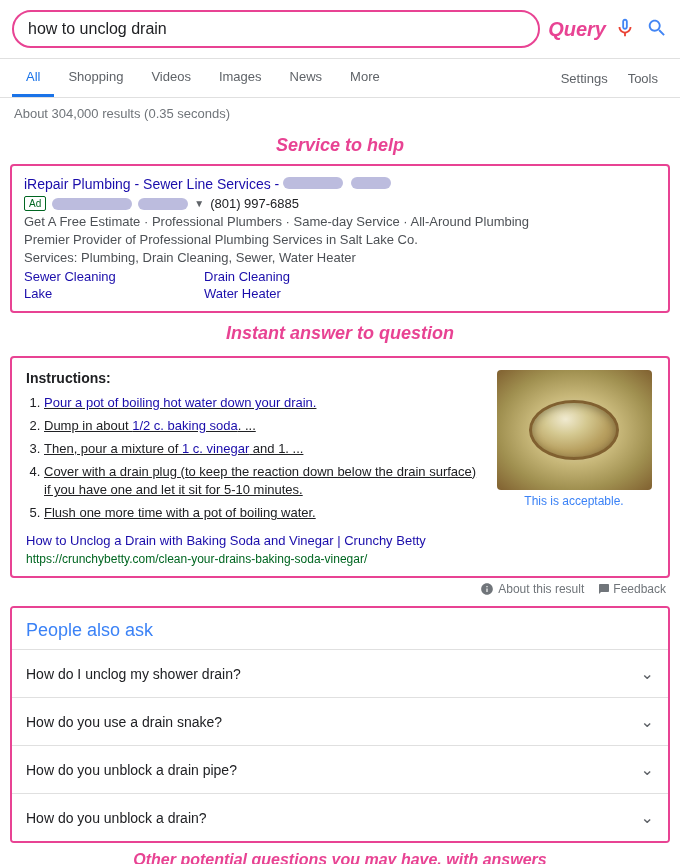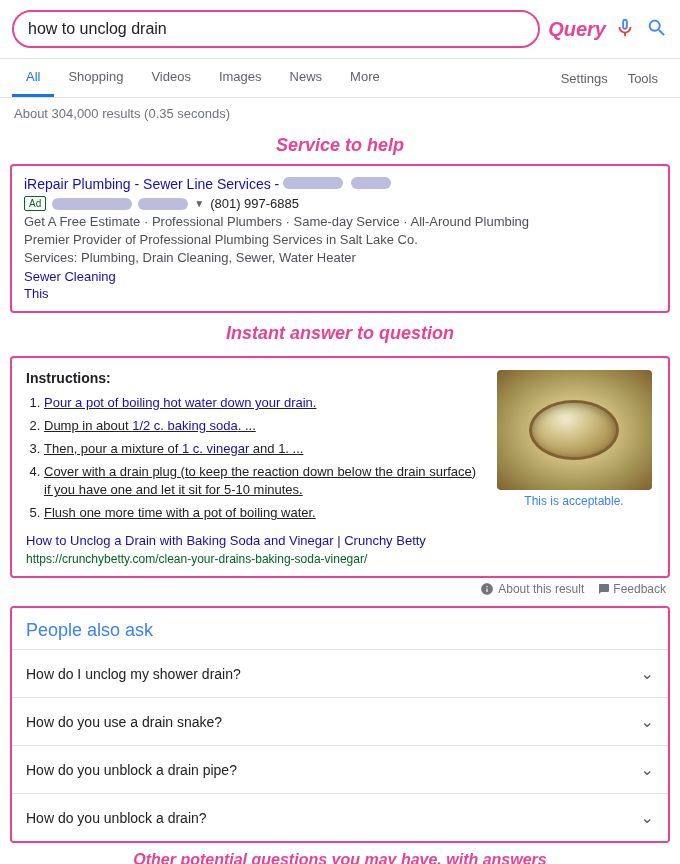--- a/index.html
+++ b/index.html
@@ -366,21 +366,25 @@
   </div>
   <div class="ad-desc">
     <span>Premier Provider of Professional Plumbing Services in Salt Lake Co.</span>
   </div>
   <div class="ad-desc">
     <span>Services: Plumbing, Drain Cleaning, Sewer, Water Heater</span>
   </div>
   <div class="ad-links">
     <div class="ad-link-col">
       <a href="#">Sewer Cleaning</a>
-      <a href="#">This</a>
+      <a href="#">Lake</a>
+    </div>
+    <div class="ad-link-col">
+      <a href="#">Drain Cleaning</a>
+      <a href="#">Water Heater</a>
     </div>
   </div>
 </div>
 
 <div class="instant-annotation">Instant answer to question</div>
 
 <div class="instant-answer-box">
   <div class="instant-content">
     <div class="instant-title">Instructions:</div>
     <ol class="instant-steps">

